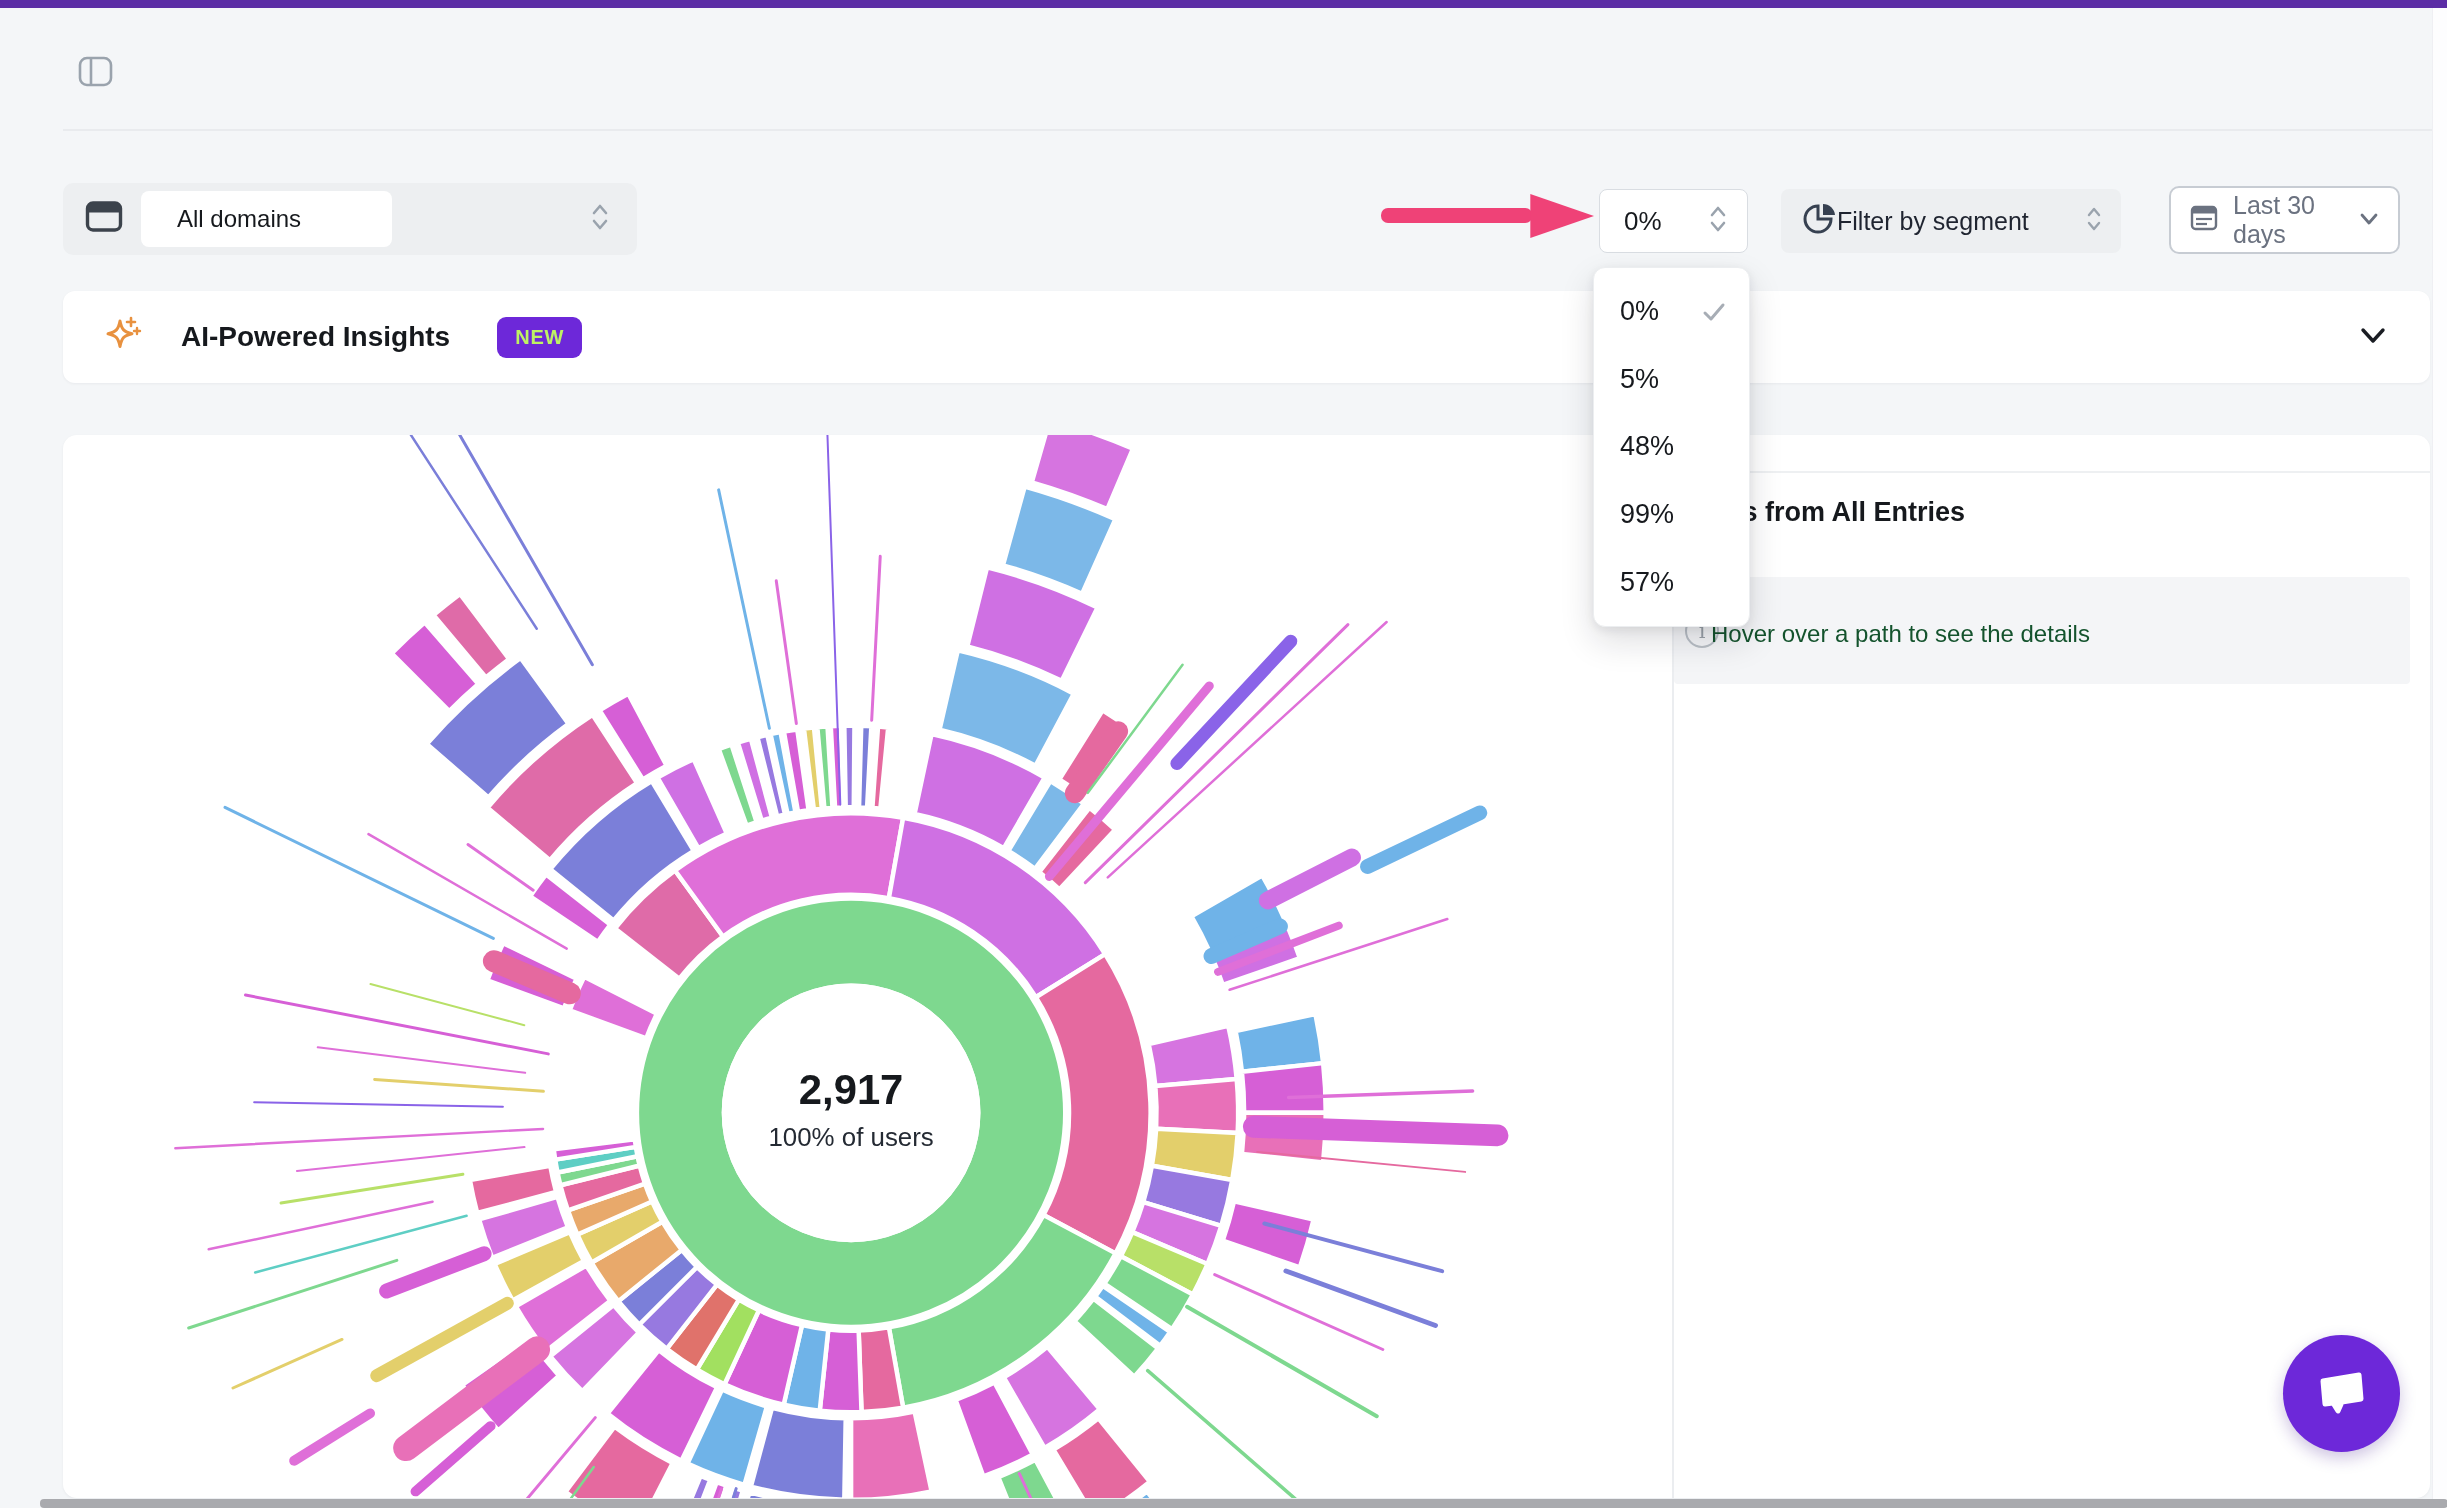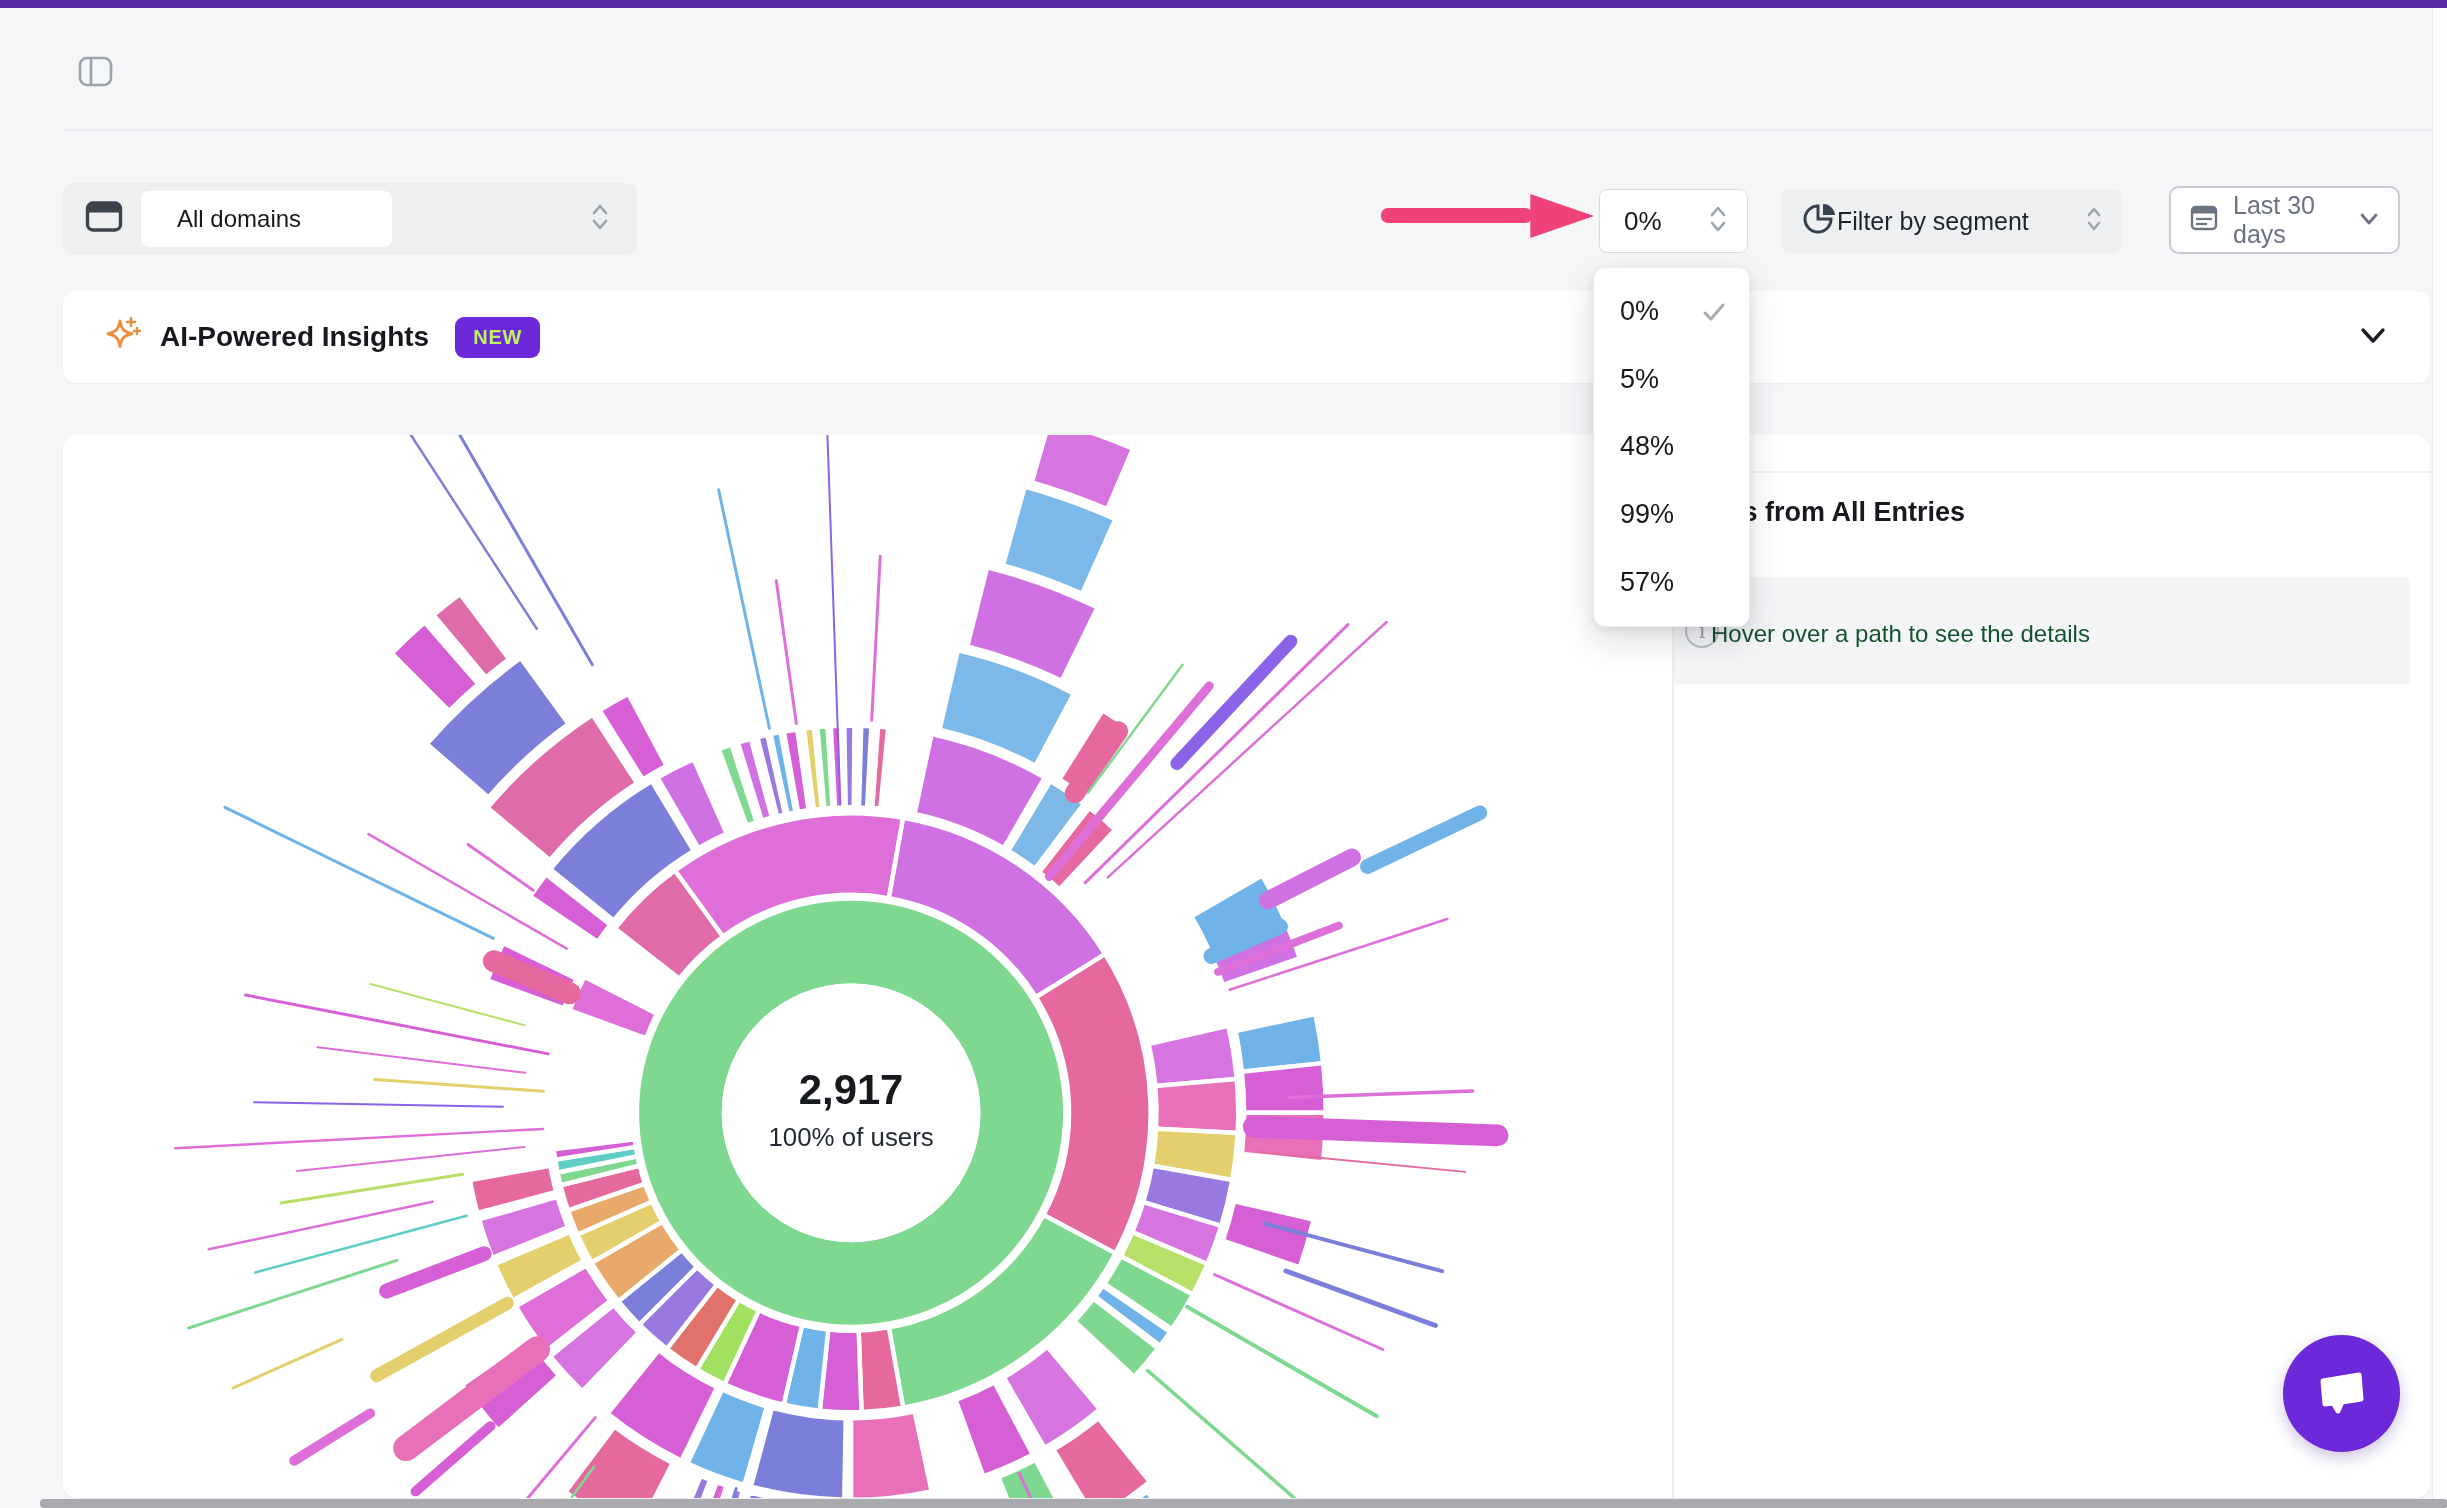--- a/index.html
+++ b/index.html
@@ -44,21 +44,21 @@
   
   .pct-menu{position:absolute;left:1593px;top:267px;width:157px;height:360px;background:#fff;
             border:1px solid #eceef0;border-radius:12px;z-index:50;
             box-shadow:0 14px 34px rgba(20,24,34,.14),0 3px 10px rgba(20,24,34,.08);
             display:flex;flex-direction:column;justify-content:space-around;padding:10px 0;box-sizing:border-box;}
   .dd-item{display:flex;align-items:center;height:66px;padding:0 22px 0 26px;font-size:27px;color:#16191d;cursor:pointer;}
   .dd-item .check{margin-left:auto;}
 
   
   .ai-card{position:absolute;left:63px;top:291px;width:2367px;height:92px;background:#fff;border-radius:12px;
-           box-shadow:0 1px 3px rgba(20,24,34,.05);display:flex;align-items:center;box-sizing:border-box;}
+           box-shadow:0 1px 3px rgba(20,24,34,.05);display:flex;align-items:center;box-sizing:border-box;gap:21px;}
   .ai-card .sparkle{margin-left:37px;}
   .ai-title{margin-left:16px;font-size:28px;font-weight:700;}
   .new-badge{margin-left:26px;background:#6d28d9;color:#bef264;font-size:20px;font-weight:700;
              letter-spacing:0.8px;border-radius:9px;padding:9px 18px;}
   .ai-chevron{margin-left:auto;margin-right:40px;}
 
   
   .main-card{position:absolute;left:63px;top:435px;width:2367px;height:1063px;background:#fff;border-radius:14px;
              box-shadow:0 1px 3px rgba(20,24,34,.05);overflow:hidden;}
   .v-divider{position:absolute;left:1609px;top:0;width:2px;height:1063px;background:#ebedf0;}

